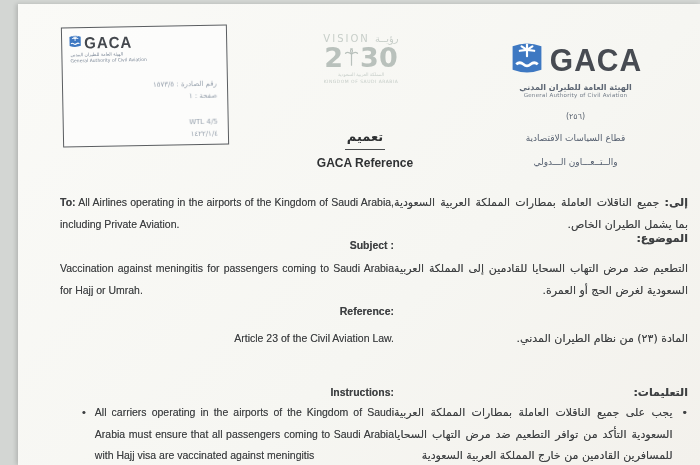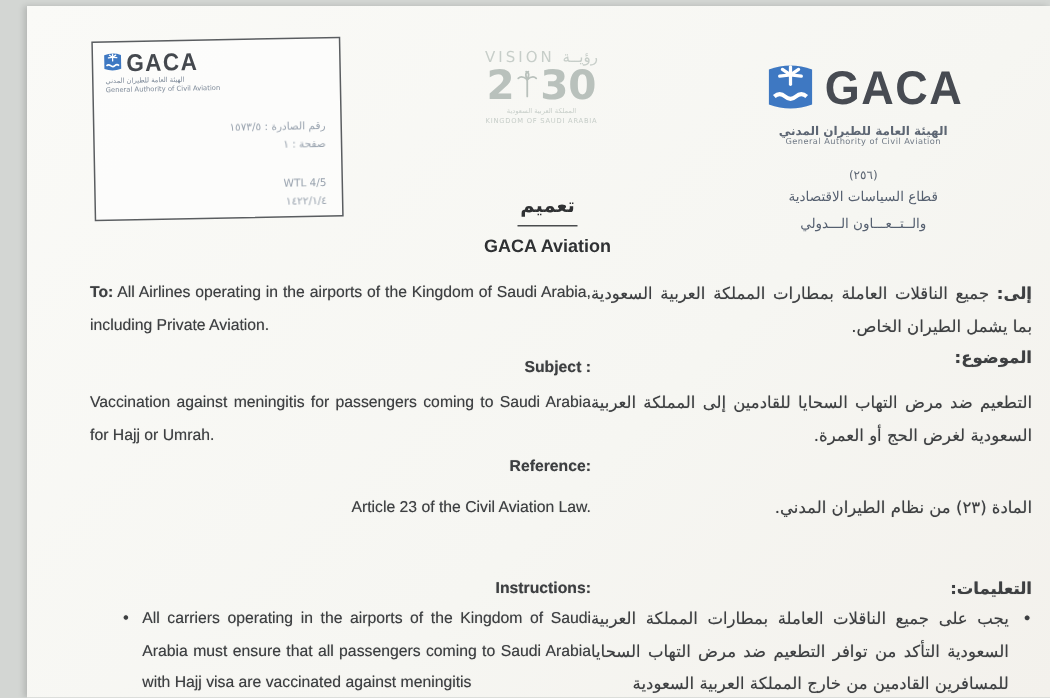--- a/index.html
+++ b/index.html
@@ -51,21 +51,21 @@
   
   .gaca-header { position:absolute; right:22px; top:36px; width:205px; text-align:center; }
   .logo-row { display:flex; align-items:center; justify-content:center; gap:5px; }
   .wordmark-big {
     font-family:"Liberation Sans", sans-serif; font-weight:700; font-size:30px;
     letter-spacing:1px; color:#474b52; transform:scaleY(1.05); line-height:34px;
   }
   .h-ar { font-size:8px; color:#5d6673; direction:rtl; margin-top:3px; font-weight:700; }
   .h-en { font-size:5.5px; color:#707a86; letter-spacing:0.3px; }
   .h-num { font-size:8px; color:#5d6673; margin-top:14px; }
-  .h-sector { font-size:9px; color:#566070; direction:rtl; line-height:13px; margin-top:5px; }
+  .h-sector { font-size:9px; color:#566070; direction:rtl; line-height:13px; margin-top:11px; }
 
   
   .title-block { position:absolute; left:292px; top:122px; width:110px; text-align:center; }
   .t-ar {
     font-size:13px; font-weight:700; color:#2f3133; direction:rtl;
     display:inline-block; border-bottom:1px solid #4a4c4e; padding:0 2px 5px;text-align:right;
   }
   .t-en { font-family:"Liberation Sans", sans-serif; font-size:12px; font-weight:700; color:#2f3133; margin-top:6px; }
 
   
@@ -169,24 +169,24 @@
     </div>
     <div class="h-ar">الهيئة العامة للطيران المدني</div>
     <div class="h-en">General Authority of Civil Aviation</div>
     <div class="h-num">(٢٥٦)</div>
     <div class="h-sector">قطاع السياسات الاقتصادية</div>
     <div class="h-sector">والــتــعـــاون الـــدولي</div>
   </div>
 
   <div class="title-block">
     <div><span class="t-ar">تعميم</span></div>
-    <div class="t-en">GACA Aviation</div>
-  </div>
-
-  <div class="doc-row" style="top:181px">
+    <div class="t-en">GACA Reference</div>
+  </div>
+
+  <div class="doc-row" style="top:188px">
     <div class="en-col">
       <span class="b">To:</span>
       <span>All Airlines operating in the airports of the Kingdom of Saudi Arabia, including Private Aviation.</span>
     </div>
     <div class="ar-col">
       <span class="b">إلى:</span>
       <span>جميع الناقلات العاملة بمطارات المملكة العربية السعودية بما يشمل الطيران الخاص.</span>
     </div>
   </div>
 

